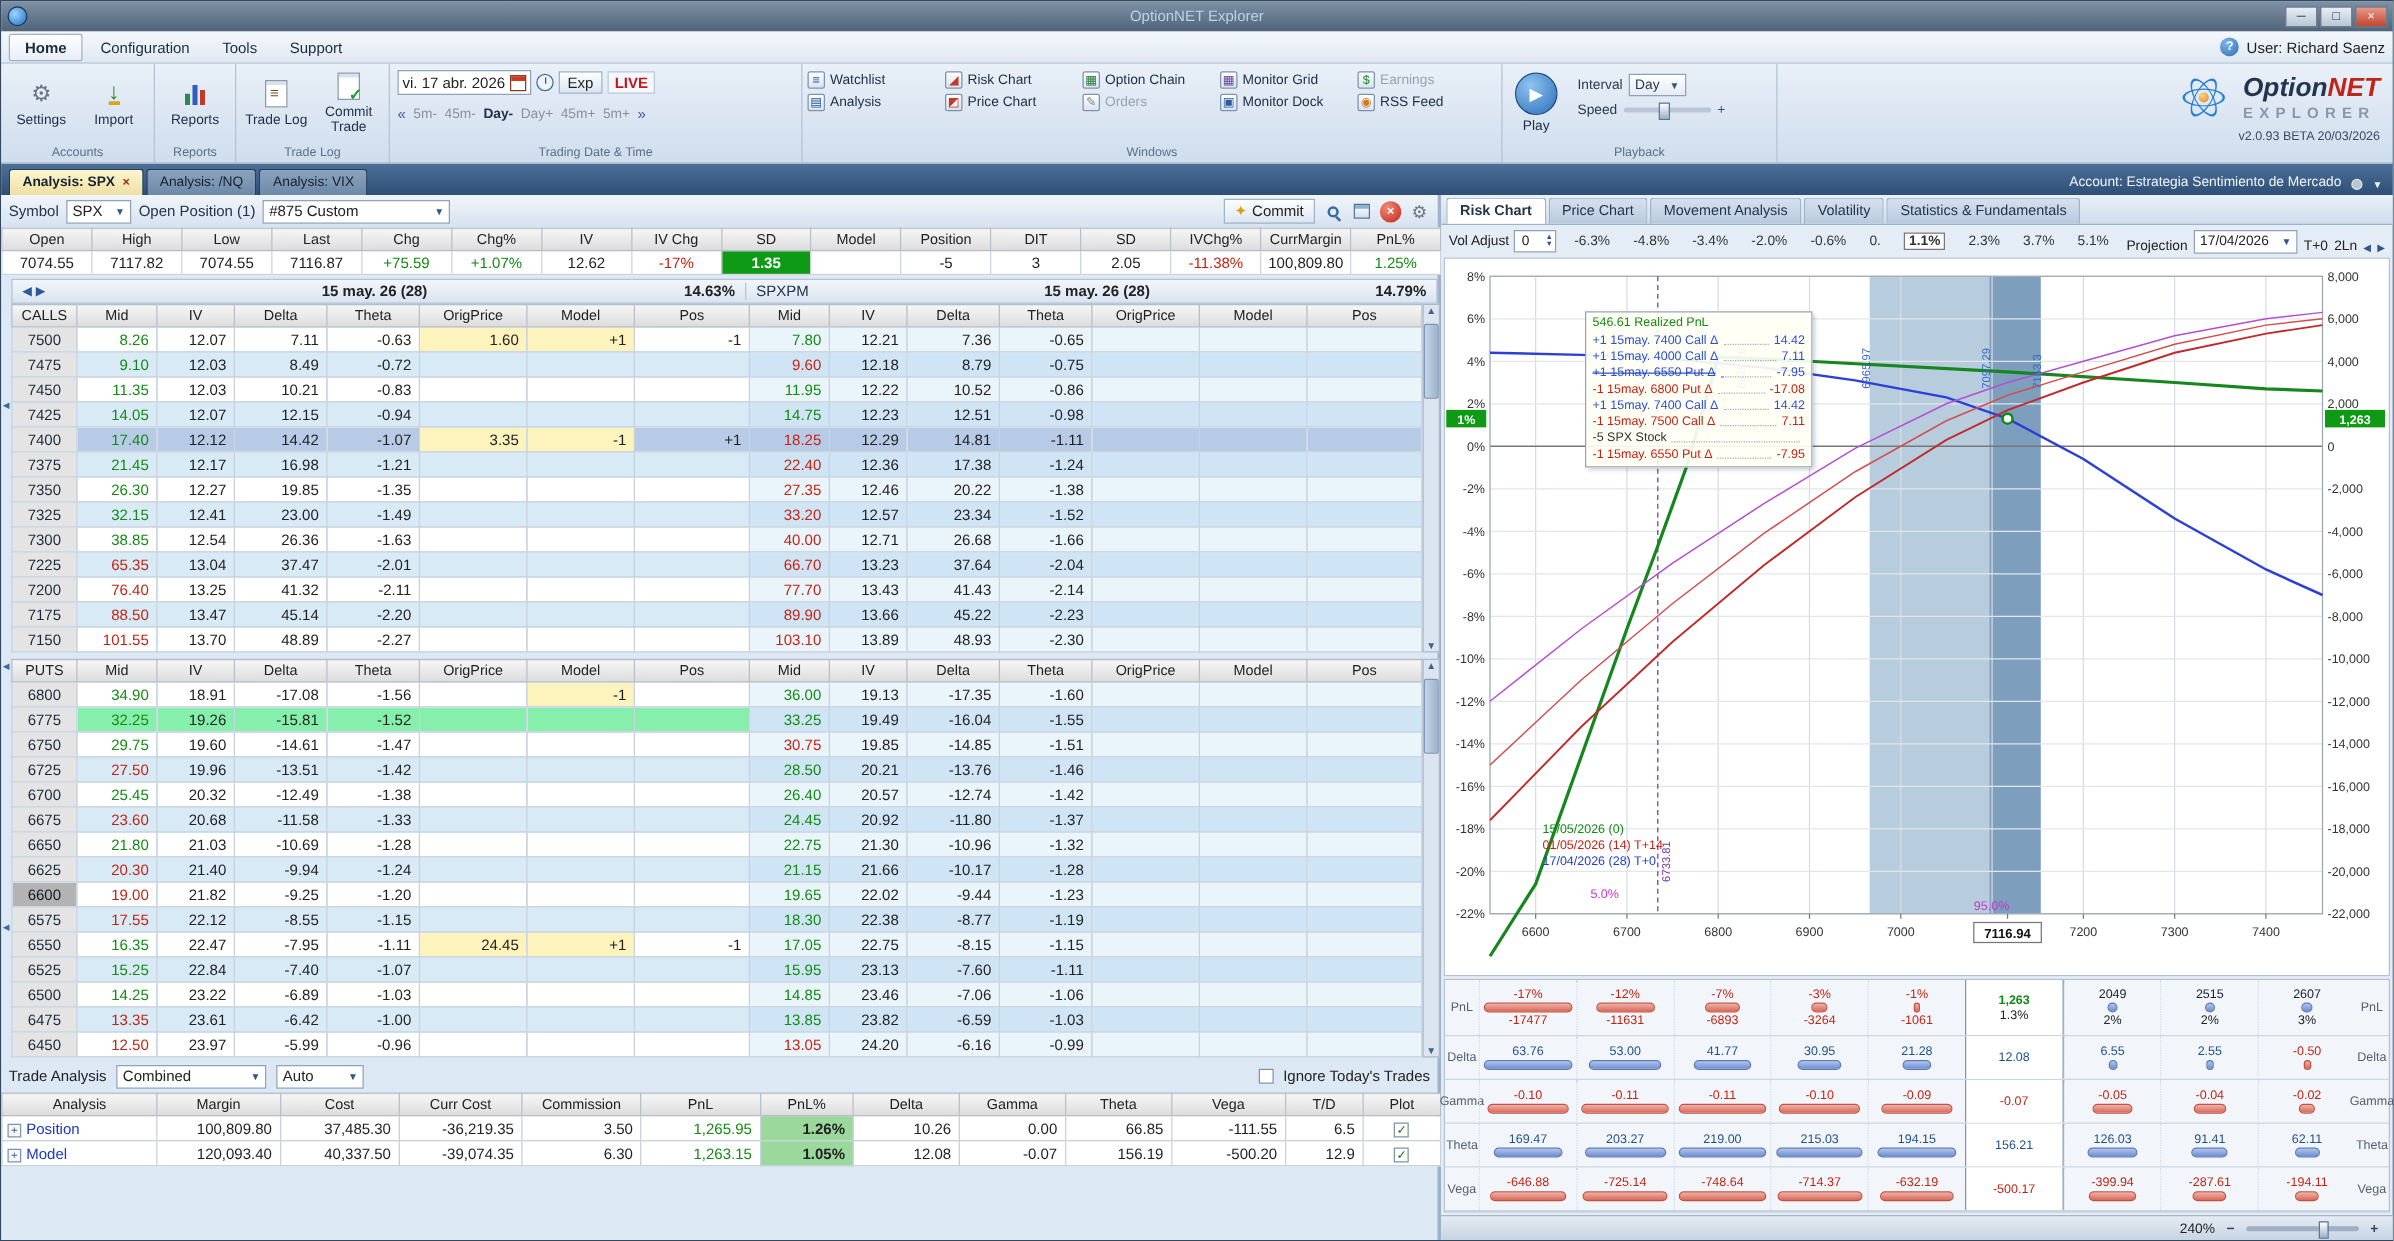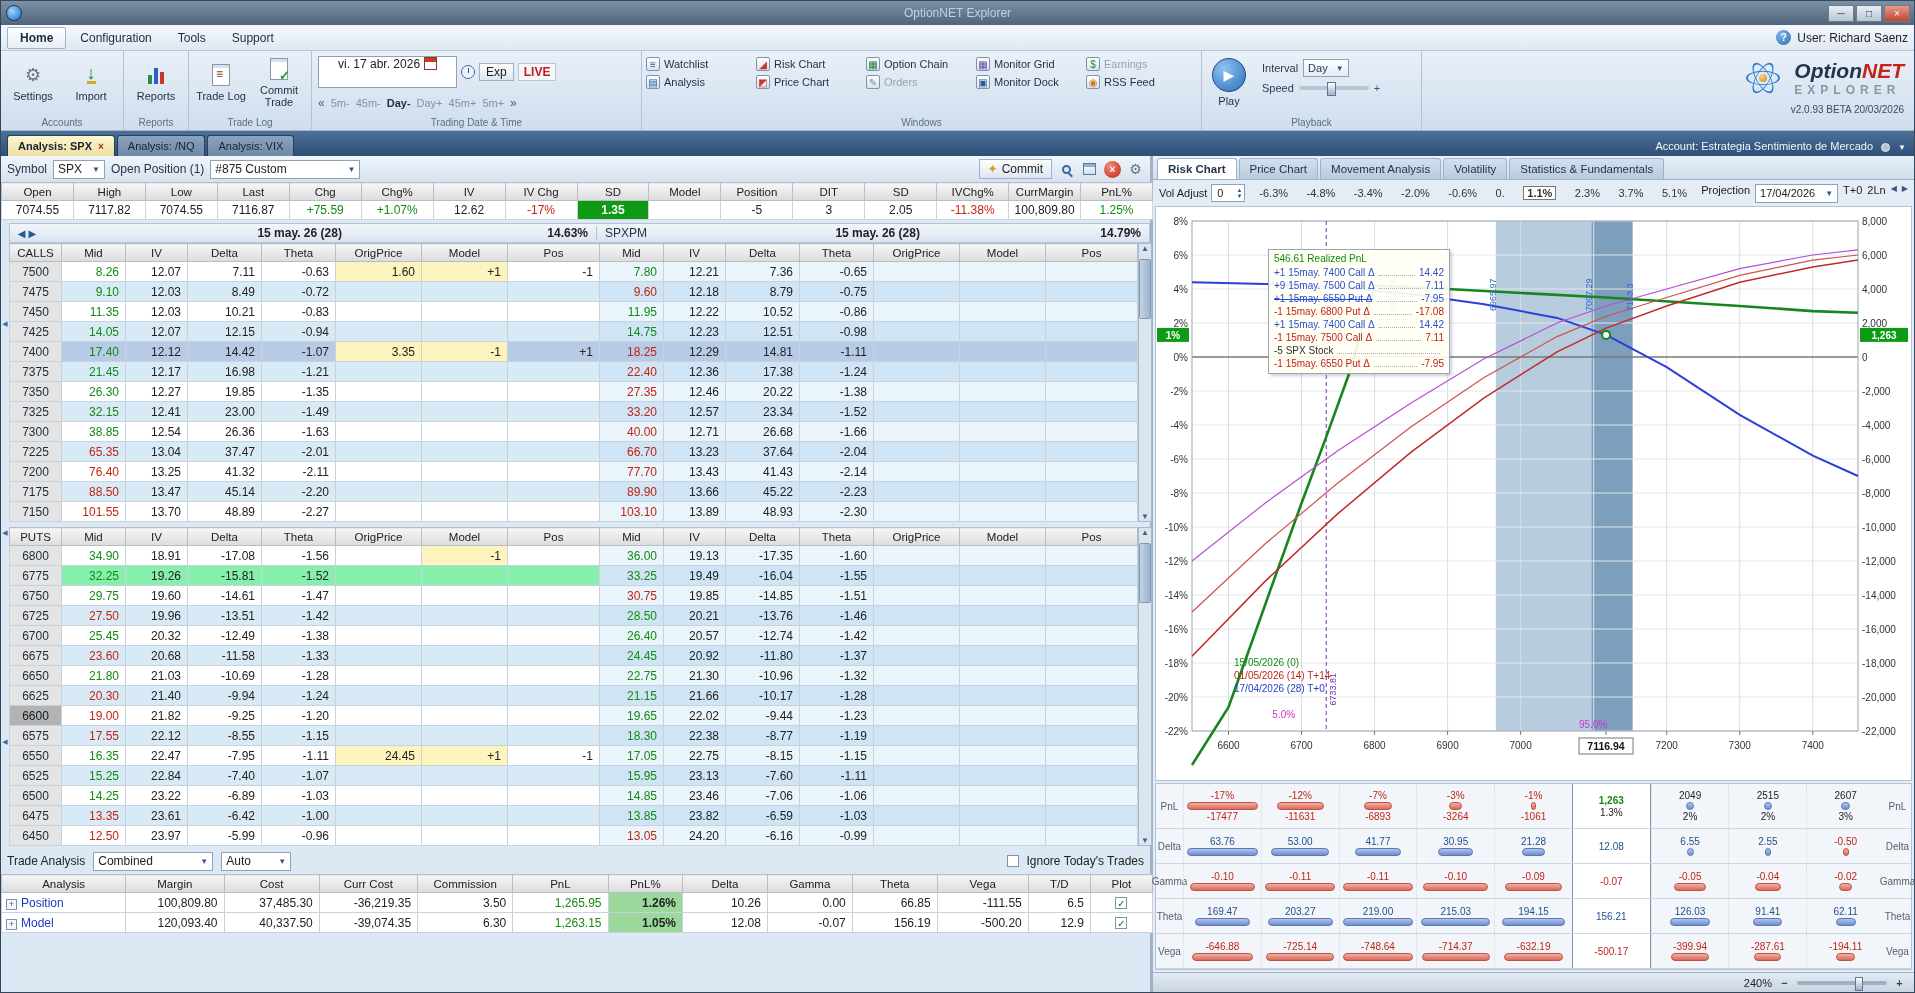--- a/index.html
+++ b/index.html
@@ -33,21 +33,21 @@
   .bars{display:flex;align-items:flex-end;gap:2px;height:18px}
   .bars i{width:4px;background:#2d8a4a;display:block}
   .bars i:nth-child(2){background:#2d5fc0;height:16px}
   .bars i:nth-child(1){height:9px}
   .bars i:nth-child(3){background:#c23a2a;height:12px}
   .page-ic{width:18px;height:22px;background:#fff;border:1px solid #8a97a8;position:relative;box-shadow:inset 0 3px 0 #d8e2ee}
   .page-ic.commit::after{content:"✓";color:#1c9a2a;font-weight:bold;position:absolute;right:-3px;bottom:-4px;font-size:13px}
   .page-ic.log::after{content:"≡";color:#7a4a1a;position:absolute;left:3px;top:2px;font-size:12px}
   
   .dt-row{display:flex;align-items:center;gap:4px;margin:3px 2px}
-  .datefield{display:flex;align-items:flex-start;background:#fff;border:1px solid #8fa2b8;height:32px;padding:0 19px;gap:4px}
+  .datefield{display:flex;align-items:center;background:#fff;border:1px solid #8fa2b8;height:20px;padding:0 3px;gap:4px}
   .cal-ic{width:13px;height:13px;border:1px solid #8a3a2a;background:linear-gradient(#cc3a24 0 4px,#fff 4px)}
   .clock-ic{width:14px;height:14px;border-radius:50%;border:1px solid #4a6a92;position:relative;background:#eef4fb}
   .clock-ic::after{content:"";position:absolute;left:6px;top:2px;width:1px;height:5px;background:#33568a}
   .live{color:#c21a1a;font-weight:bold;border:1px solid #b9c6d6;background:#f4f8fc;padding:1px 5px;height:18px}
   .expbtn{border:1px solid #9fb2c8;background:linear-gradient(#fdfefe,#dbe6f2);padding:1px 6px;height:18px;display:flex;align-items:center;gap:3px}
   .steps{display:flex;align-items:center;gap:6px;font-size:11px;color:#88909c}
   .steps .on{color:#223046;font-weight:bold}
   .steps .chev{color:#44618a;font-size:12px}
   
   .win-grid{display:flex;flex-direction:column;gap:4px;margin-top:4px}
@@ -154,21 +154,21 @@
   
   .right-panel{flex:1;display:flex;flex-direction:column;background:#e4edf6;min-width:0}
   .rtabs{height:24px;display:flex;align-items:flex-end;background:linear-gradient(#e9f0f8,#cfdded);border-bottom:1px solid #9fb2c8;padding-left:4px;flex:none}
   .rtab{height:21px;padding:0 10px;display:flex;align-items:center;font-size:11.5px;border:1px solid #9fb2c8;border-bottom:none;border-radius:3px 3px 0 0;background:linear-gradient(#d4e0ee,#b9cade);margin-right:2px;color:#24344a}
   .rtab.active{background:#fff;font-weight:bold}
   .rcontrols{height:26px;display:flex;align-items:center;padding:0 6px;gap:4px;font-size:11px;flex:none}
   .spin{background:#fff;border:1px solid #8fa2b8;height:18px;width:34px;display:flex;align-items:center;justify-content:space-between;padding-left:5px}
   .spin .ar{display:flex;flex-direction:column;font-size:6px;color:#33568a;padding-right:2px}
   .ruler{flex:1;display:flex;align-items:center;justify-content:space-between;padding:0 10px;color:#333}
   .curpct{border:1px solid #777;background:#fff;padding:0 3px;font-weight:bold}
-  .proj{display:flex;align-items:flex-start;gap:5px}
+  .proj{display:flex;align-items:flex-end;gap:5px}
   .chart-wrap{position:relative;flex:none;background:#fff;border:1px solid #b4c2d4;margin:0 2px}
   .legend{position:absolute;left:112px;top:42px;width:182px;background:rgba(255,255,245,.92);border:1px solid #9aa5b4;padding:3px 5px;font-size:10px;box-shadow:2px 2px 3px rgba(60,80,100,.25)}
   .legend .lt{color:#148a14;margin-bottom:2px}
   .lg-row{display:flex;gap:4px;line-height:13px}
   .lg-row .tx{white-space:nowrap}
   .lg-row .fill{flex:1;border-bottom:1px dotted #aab;margin-bottom:3px}
   .struck{text-decoration:line-through}
 
   
   .greeks{flex:1;background:#f2f6fa;border:1px solid #b4c2d4;margin:2px;display:flex;flex-direction:column;min-height:0}
@@ -1295,21 +1295,21 @@
             <text x="78" y="485.4" font-size="10" fill="#2440c8">17/04/2026 (28) T+0</text>
           </svg>
         <div class="legend" id="legend">
             <div class="lt">546.61 Realized PnL</div>
             <div class="lg-row">
               <span class="tx" style="color: rgb(43, 79, 208);">+1 15may. 7400 Call Δ</span>
               <span class="fill"></span>
               <span style="color: rgb(43, 79, 208);">14.42</span>
             </div>
             <div class="lg-row">
-              <span class="tx" style="color: rgb(43, 79, 208);">+9 15may. 7500 Call Δ</span>
+              <span class="tx" style="color: rgb(43, 79, 208);">+1 15may. 4000 Call Δ</span>
               <span class="fill"></span>
               <span style="color: rgb(43, 79, 208);">7.11</span>
             </div>
             <div class="lg-row">
               <span class="tx struck" style="color: rgb(43, 79, 208);">+1 15may. 6550 Put Δ</span>
               <span class="fill"></span>
               <span style="color: rgb(43, 79, 208);">-7.95</span>
             </div>
             <div class="lg-row">
               <span class="tx" style="color: rgb(194, 36, 20);">-1 15may. 6800 Put Δ</span>

